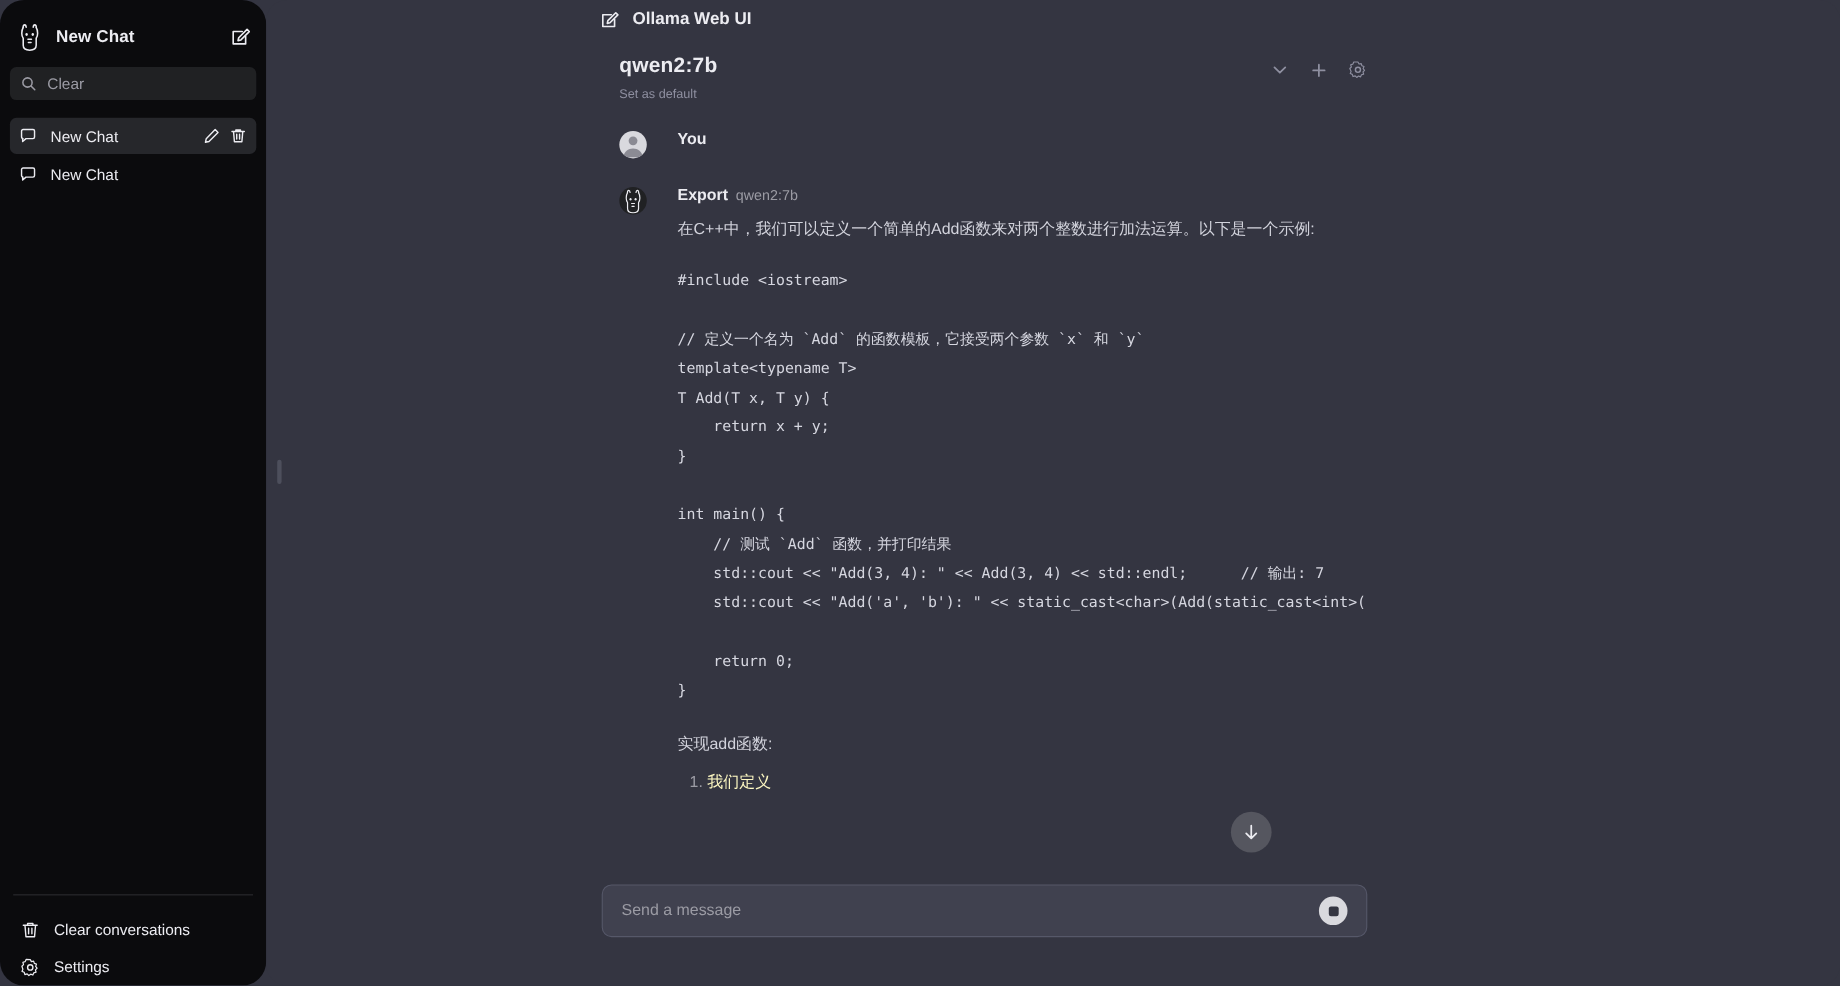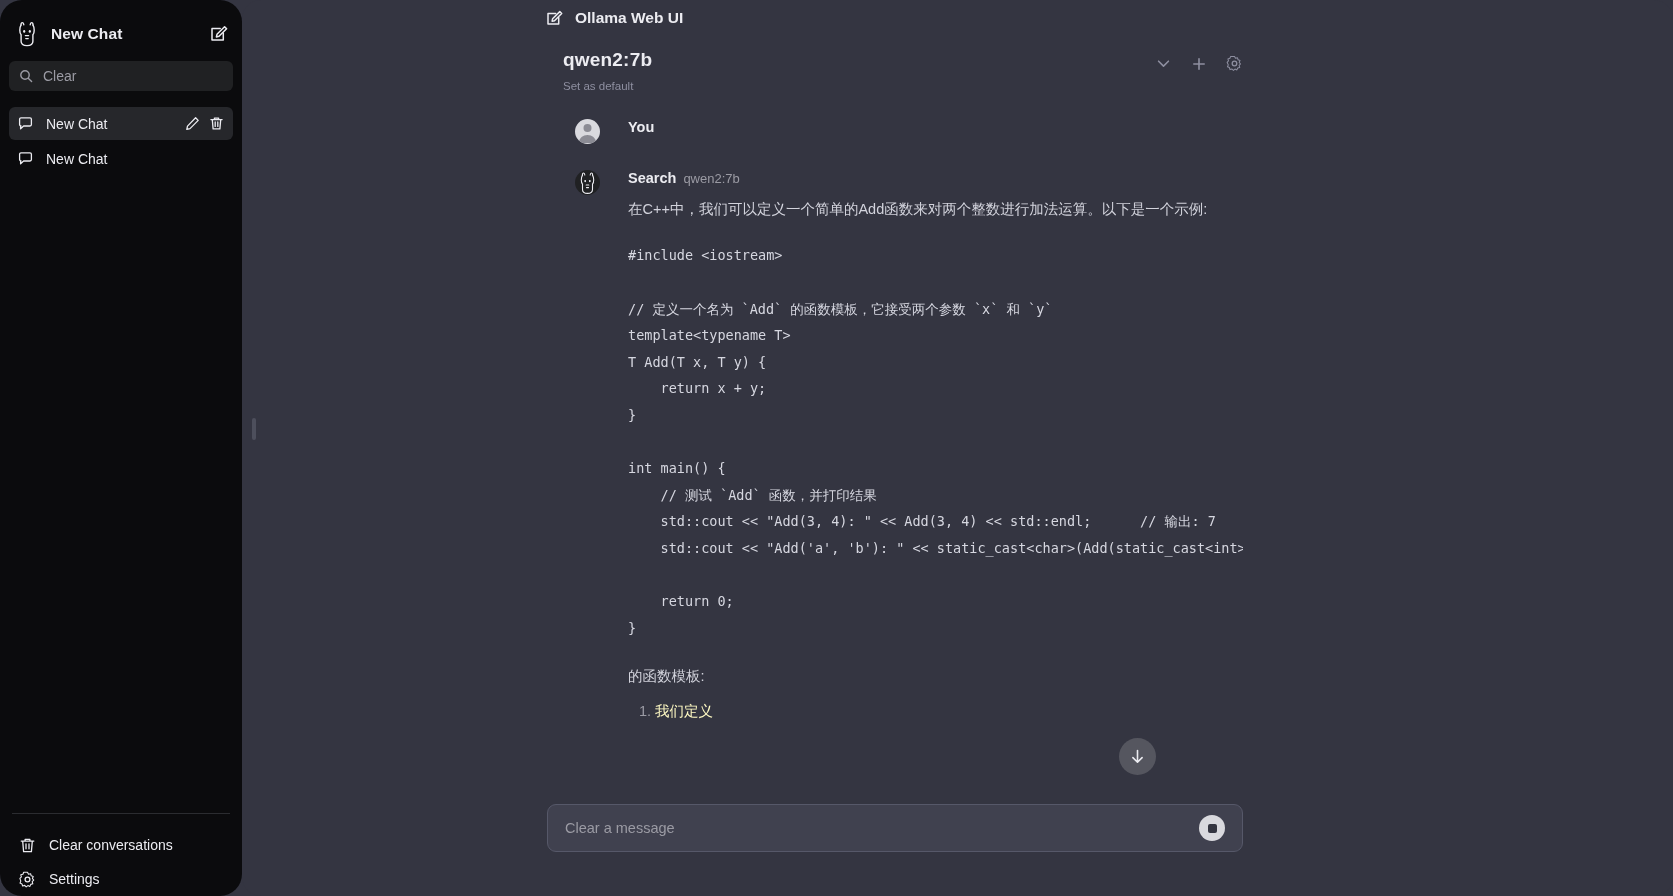--- a/index.html
+++ b/index.html
@@ -75,21 +75,21 @@
     margin: 22px 0 0 0; padding: 0 430px 0 321px;
     display: flex; align-items: flex-start;
   }
   .model-left { flex: 1; }
   .model-name { font-size: 19px; font-weight: bold; color: #ececf1; letter-spacing: .2px; }
   .model-sub { font-size: 11.5px; color: #8e8fa0; margin-top: 9px; }
   .model-actions { display: flex; align-items: center; gap: 20px; padding-top: 6px; }
   .model-actions .ic { width: 17px; height: 17px; cursor: pointer; }
   .model-actions .ic.plus { width: 14px; height: 14px; }
 
-  .messages { margin-top: 14px; padding-left: 12px; }
+  .messages { margin-top: 14px; }
   .msg { display: flex; gap: 28px; padding: 13px 430px 13px 321px; }
   .avatar { width: 25px; height: 25px; flex: 0 0 25px; border-radius: 50%; overflow: hidden; }
   .avatar.user { background: #d9d9de; }
   .avatar.bot { background: #202123; display: flex; align-items: center; justify-content: center; }
   .msg-body { flex: 1; min-width: 0; }
   .msg-who { font-size: 14.5px; font-weight: bold; color: #ececf1; }
   .msg-who .model-tag { font-weight: normal; font-size: 13px; color: #9b9ba4; margin-left: 7px; }
   .msg-text { font-size: 14.5px; color: #d2d3dc; margin-top: 10px; line-height: 1.5; }
 
   .prose { font-size: 14.5px; color: #d2d3dc; margin-top: 12px; line-height: 1.55; }
@@ -286,56 +286,56 @@
             <path d="M17.6 5.2c0-1.5-.5-2.2-1.2-2.2-.8 0-1.1.8-1.2 2"></path>
             <path d="M7.4 5.4c-.7 1.1-1.1 2.7-1.1 4.6 0 2 .5 3.3 1.2 4.2v5.3c0 2.3 2 3.9 5 3.9s5-1.6 5-3.9v-5.3c.7-.9 1.2-2.2 1.2-4.2 0-1.9-.4-3.5-1.1-4.6"></path>
             <ellipse cx="10.2" cy="11.1" rx=".95" ry="1.1" fill="#ececf1" stroke="none"></ellipse>
             <ellipse cx="14.8" cy="11.1" rx=".95" ry="1.1" fill="#ececf1" stroke="none"></ellipse>
             <path d="M11.2 15h2.6"></path>
               <path d="M11.5 17.6h2"></path>
           </svg>
         </span>
         <div class="msg-body">
           <div class="msg-who">
-            <span>Search</span><span class="model-tag">qwen2:7b</span>
+            <span>Export</span><span class="model-tag">qwen2:7b</span>
           </div>
           <div class="prose">在C++中，我们可以定义一个简单的Add函数来对两个整数进行加法运算。以下是一个示例:</div>
           <pre class="code">#include &lt;iostream&gt;
 
 // 定义一个名为 `Add` 的函数模板，它接受两个参数 `x` 和 `y`
 template&lt;typename T&gt;
 T Add(T x, T y) {
     return x + y;
 }
 
 int main() {
     // 测试 `Add` 函数，并打印结果
     std::cout &lt;&lt; "Add(3, 4): " &lt;&lt; Add(3, 4) &lt;&lt; std::endl;      // 输出: 7
     std::cout &lt;&lt; "Add('a', 'b'): " &lt;&lt; static_cast&lt;char&gt;(Add(static_cast&lt;int&gt;('
 
     return 0;
 }</pre>
-          <div class="para">的函数模板:</div>
+          <div class="para">实现add函数:</div>
           <ol class="olist">
             <li>我们定义</li>
           </ol>
         </div>
       </div>
 
     </div>
 
     <div class="scroll-btn">
       <svg viewBox="0 0 17 17" fill="none" stroke="#ececf1" stroke-width="1.6" stroke-linecap="round" stroke-linejoin="round">
         <path d="M8.5 2.6v11.3M3.9 9.6l4.6 4.6 4.6-4.6"></path>
       </svg>
     </div>
 
     <div class="composer-wrap">
       <div class="composer">
-        <span class="composer-ph">Clear a message</span>
+        <span class="composer-ph">Send a message</span>
         <span class="stop-btn">
           <span class="stop-sq"></span>
         </span>
       </div>
     </div>
 
   </main>
 </div>
 
 </body></html>

